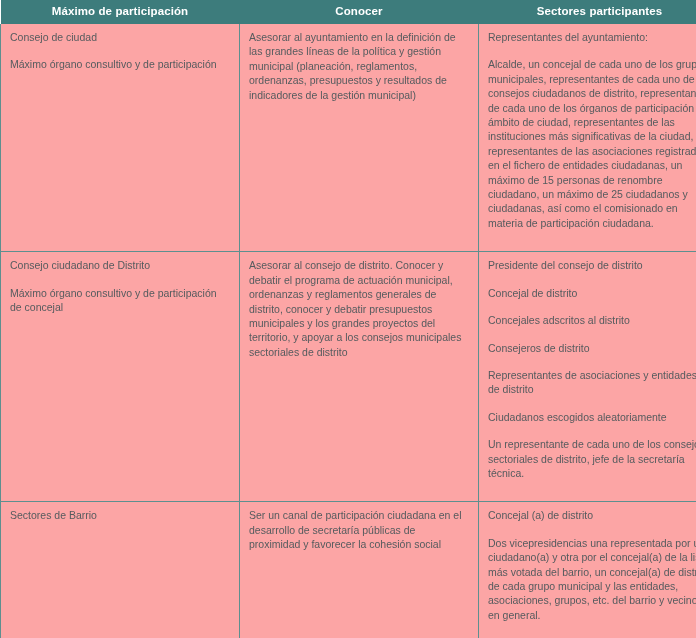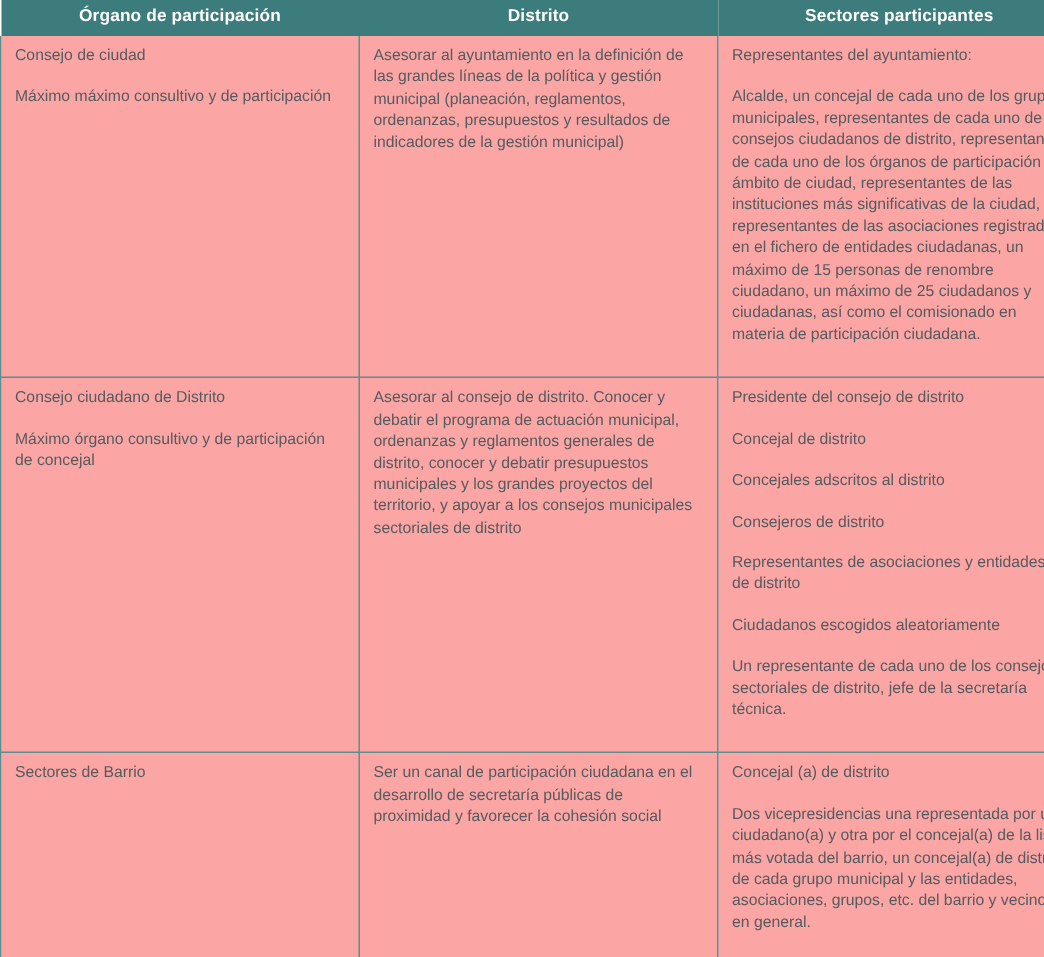--- a/index.html
+++ b/index.html
@@ -71,31 +71,31 @@
     margin: 0 0 13px 0;
   }
 </style>
 </head>
 <body>
 
 <div class="table-wrap">
   <table class="participation-table">
     <thead>
       <tr class="header-row">
-        <th class="col-organo">Órgano de participación</th>
-        <th class="col-objetivo">Distrito</th>
+        <th class="col-organo">Máximo de participación</th>
+        <th class="col-objetivo">Conocer</th>
         <th class="col-sectores">Sectores participantes</th>
       </tr>
     </thead>
     <tbody>
 
       <tr>
         <td class="col-organo">
           <p>Consejo de ciudad</p>
-          <p>Máximo máximo consultivo y de participación</p>
+          <p>Máximo órgano consultivo y de participación</p>
         </td>
         <td class="col-objetivo">
           <p>Asesorar al ayuntamiento en la definición de las grandes líneas de la política y gestión municipal (planeación, reglamentos, ordenanzas, presupuestos y resultados de indicadores de la gestión municipal)</p>
         </td>
         <td class="col-sectores tight">
           <p>Representantes del ayuntamiento:</p>
           <p>Alcalde, un concejal de cada uno de los grupos municipales, representantes de cada uno de los consejos ciudadanos de distrito, representantes de cada uno de los órganos de participación de ámbito de ciudad, representantes de las instituciones más significativas de la ciudad, representantes de las asociaciones registradas en el fichero de entidades ciudadanas, un máximo de 15 personas de renombre ciudadano, un máximo de 25 ciudadanos y ciudadanas, así como el comisionado en materia de participación ciudadana.</p>
         </td>
       </tr>
 

